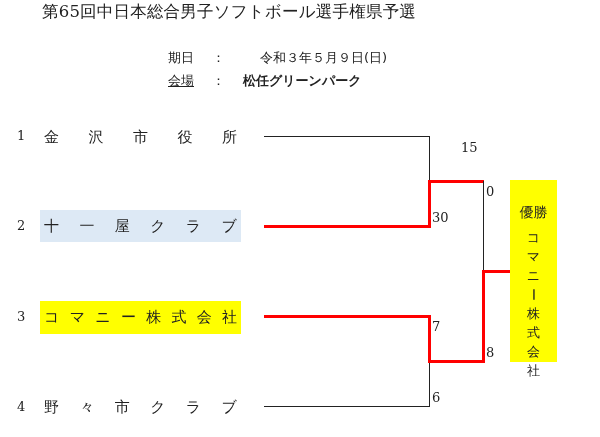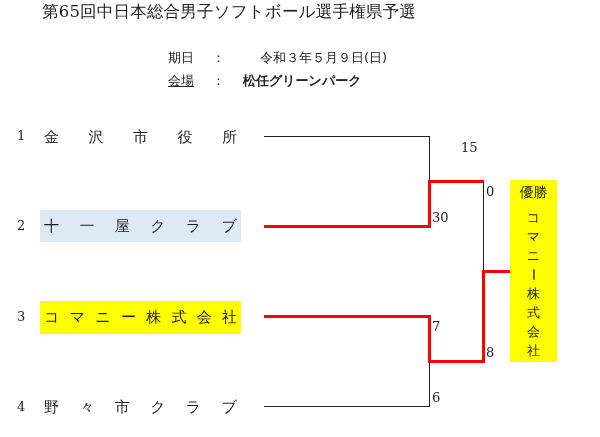--- a/index.html
+++ b/index.html
@@ -11,21 +11,21 @@
   .team { position: absolute; left: 40px; width: 201px; height: 32px; display: flex;
           justify-content: space-between; align-items: center; padding: 0 4px; box-sizing: border-box;
           font-size: 15px; }
   .team span { display: inline-block; }
   .hl-blue { background: #dde9f5; }
   .hl-yellow { background: #ffff00; }
   .line { position: absolute; background: #222; }
   .red { background: #ff0000; }
   .score { position: absolute; font-size: 13px; }
   .winner { position: absolute; left: 510px; top: 180px; width: 47px; height: 182px; background: #ffff00;
-            display: flex; flex-direction: column; align-items: center; padding-top: 4px; box-sizing: border-box; }
+            display: flex; flex-direction: column; align-items: center; padding-top: 24px; box-sizing: border-box; }
   .winner .label { font-size: 14px; margin-bottom: 6px; }
   .winner .name { display: flex; flex-direction: column; align-items: center; font-size: 13px; line-height: 19px; }
 </style>
 </head>
 <body>
 
 <div class="title">第65回中日本総合男子ソフトボール選手権県予選</div>
 
 <div class="info" style="left:168px; top:49px;">期日</div>
 <div class="info" style="left:212px; top:49px;">：</div>

